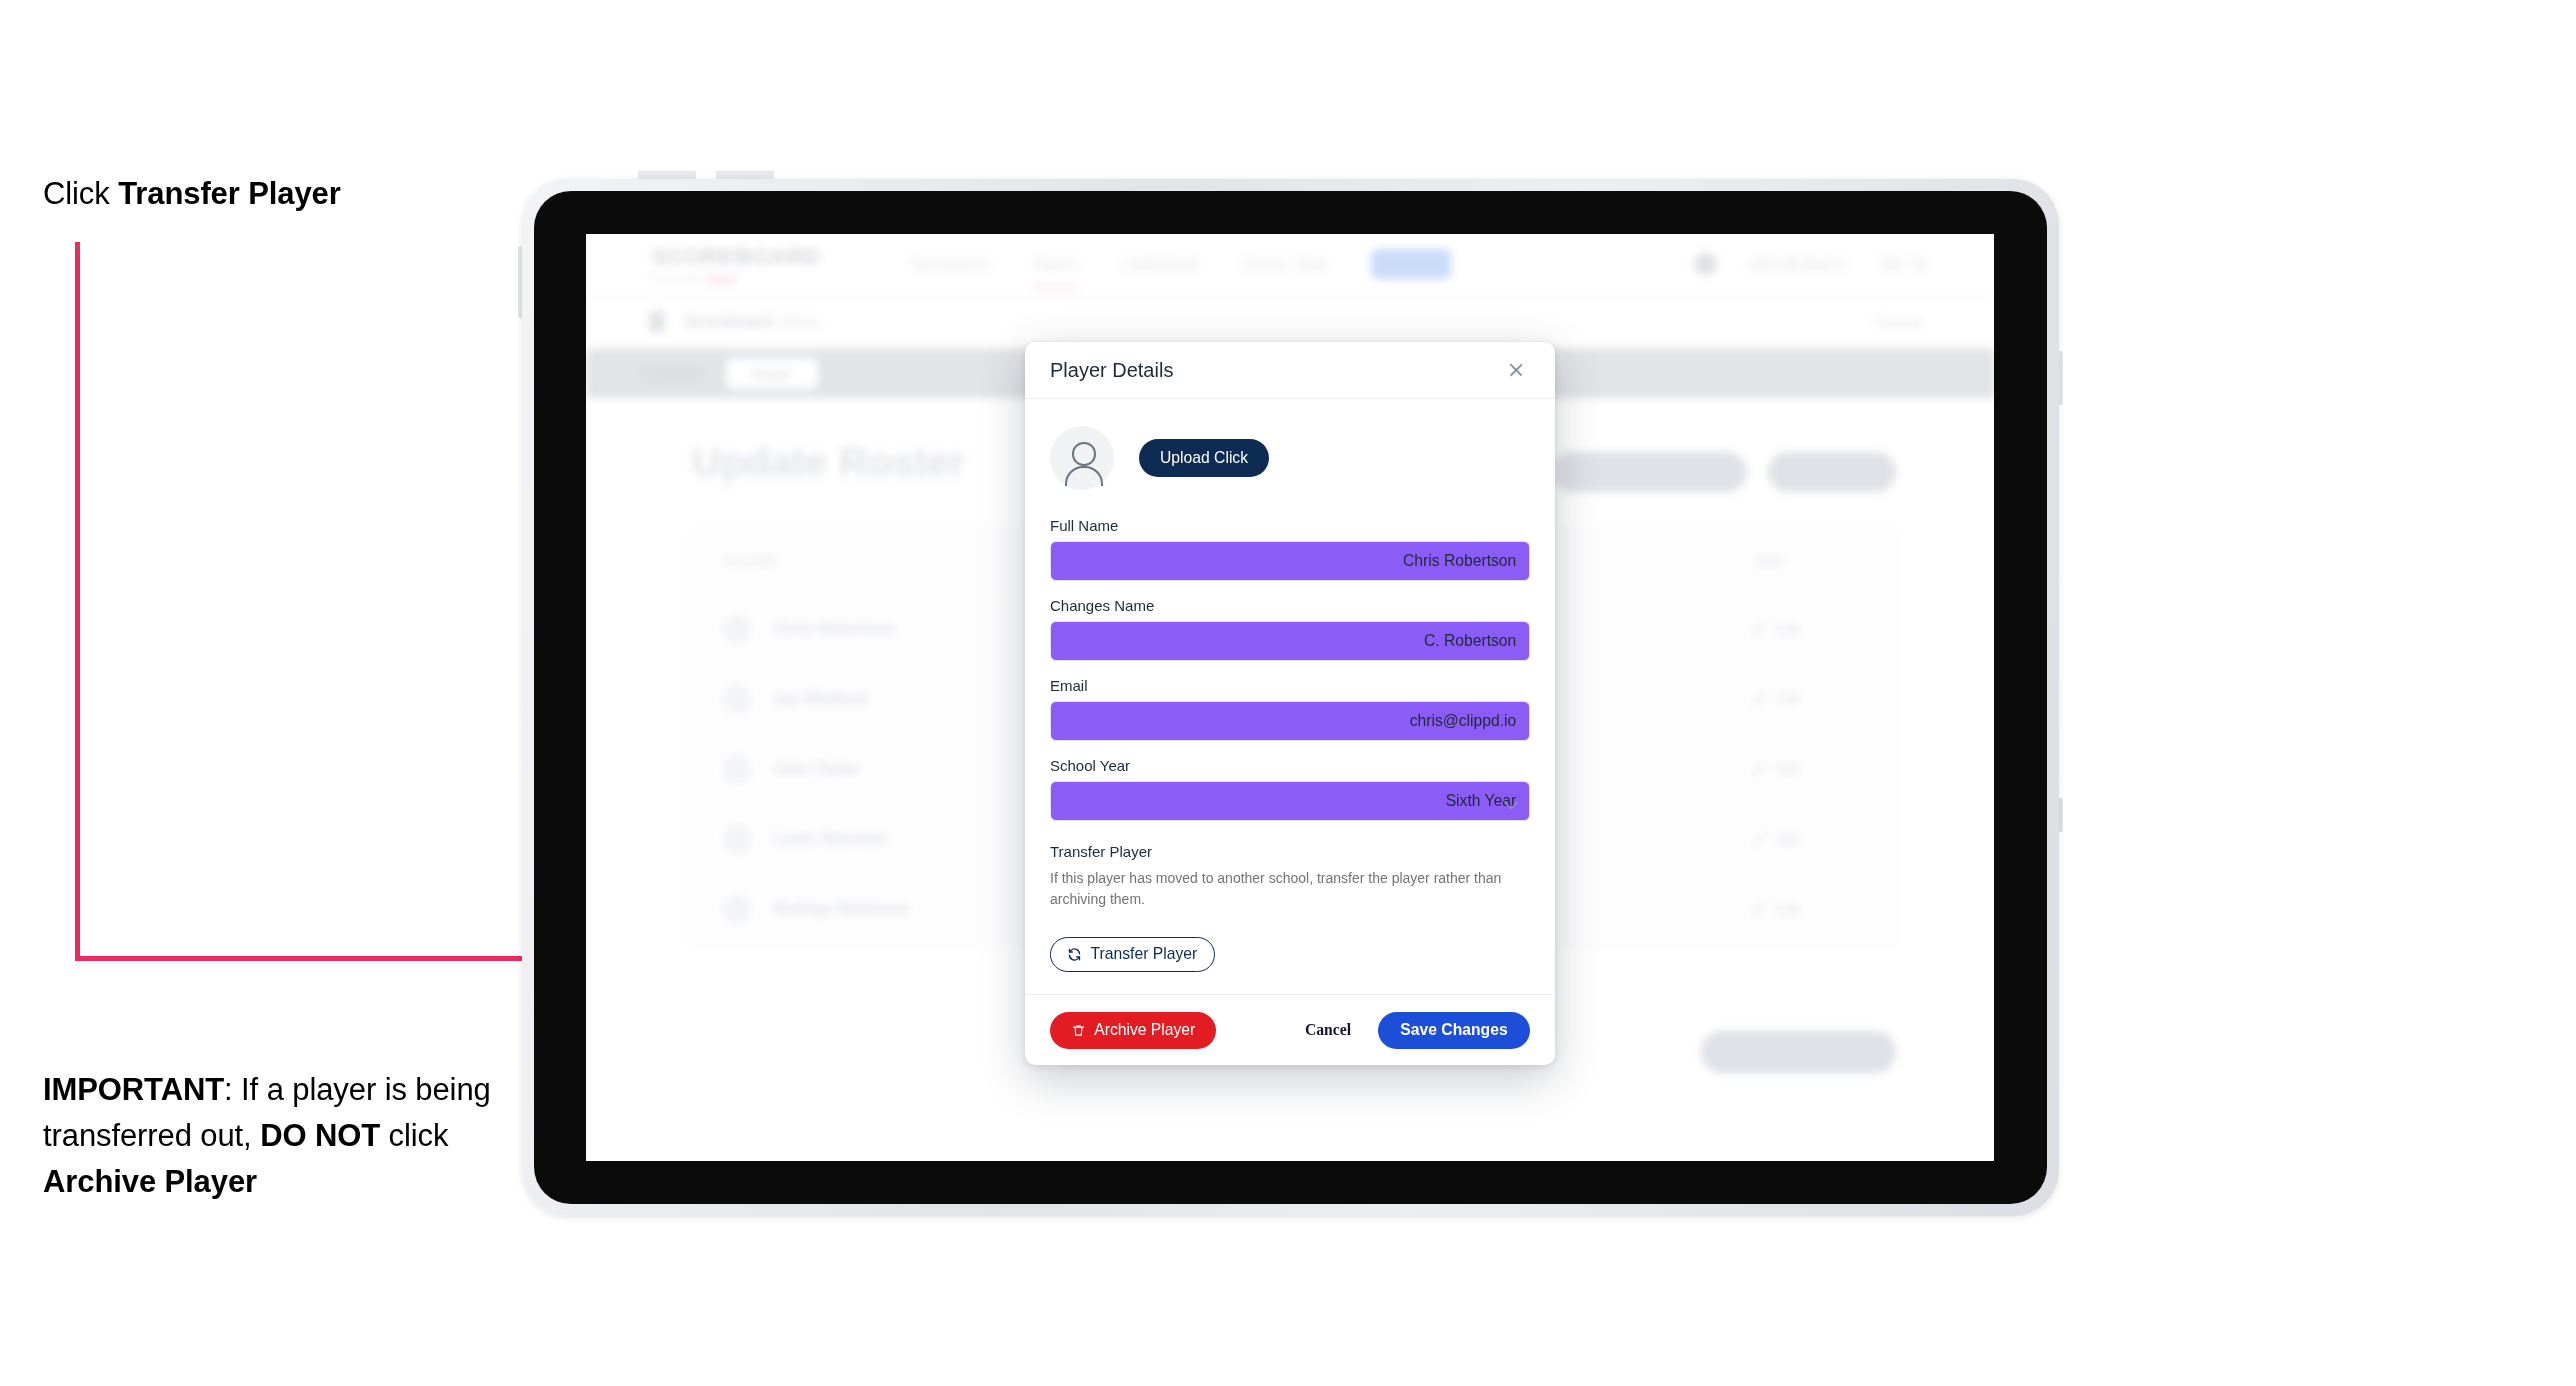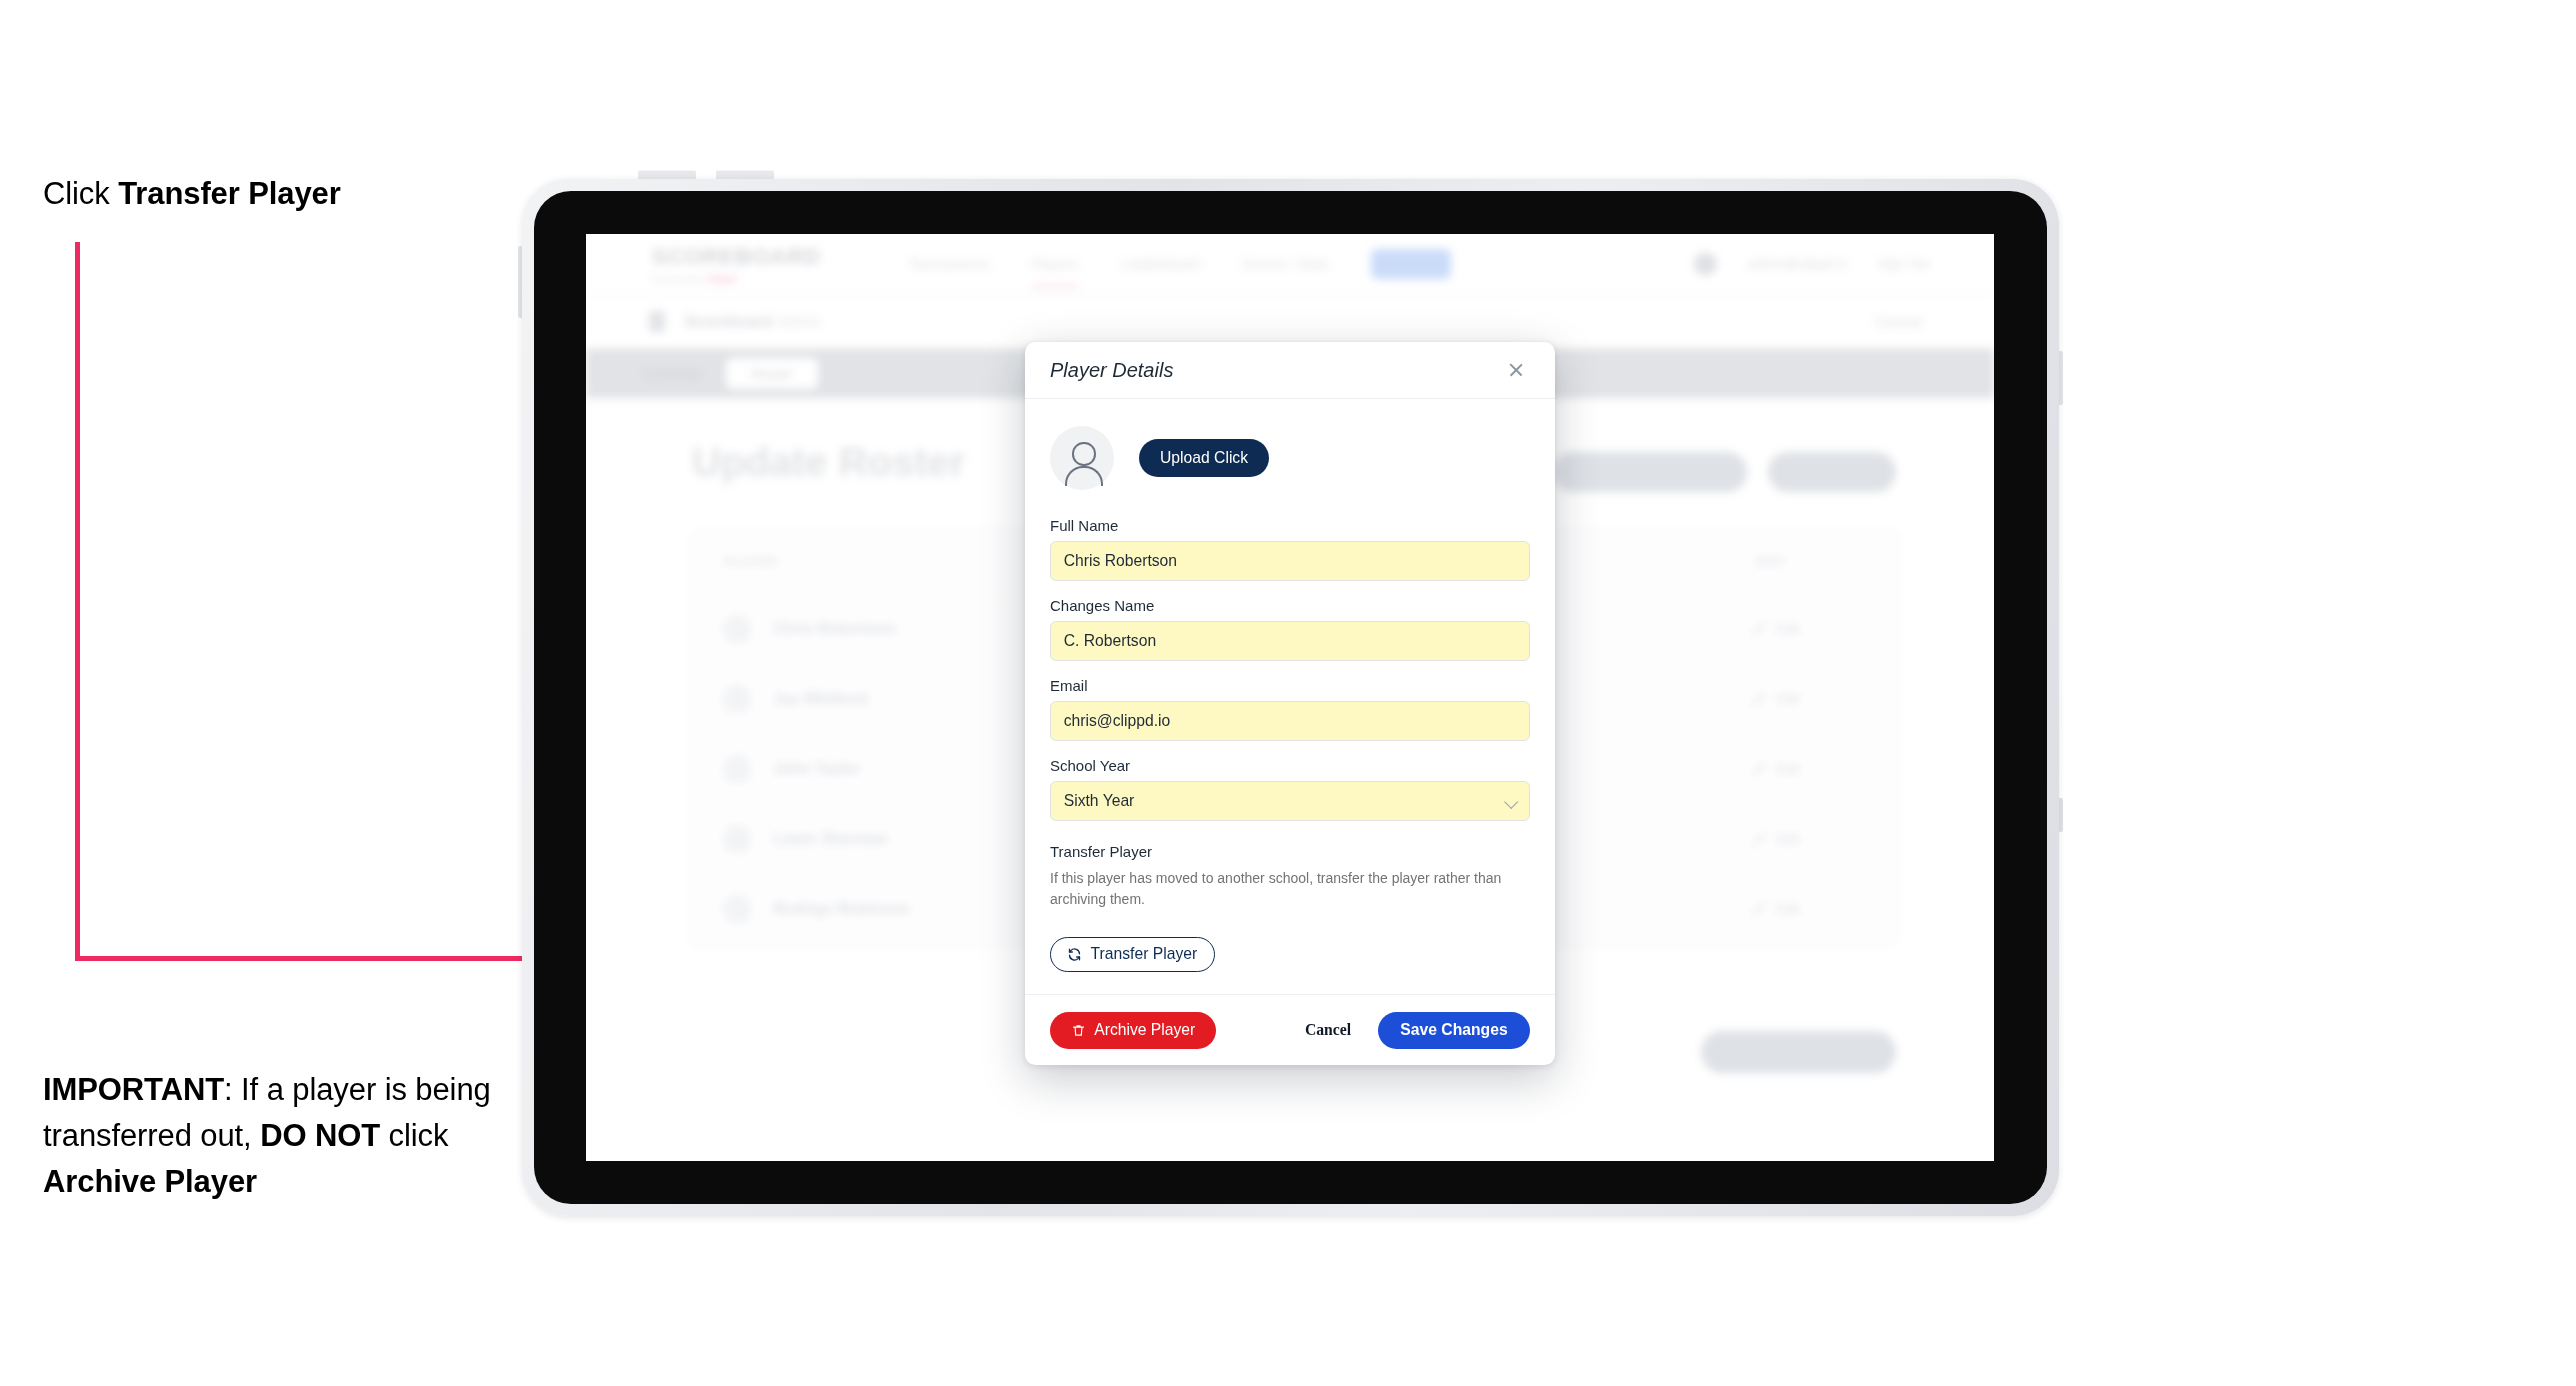--- a/index.html
+++ b/index.html
@@ -166,21 +166,20 @@
   .modal {
     position: absolute; left: 1025px; top: 342px;
     width: 530px; background:#fff;
     border-radius: 10.4px;
     box-shadow: 0 13.4px 45px rgba(15,23,42,0.22), 0 1.5px 6px rgba(15,23,42,0.10);
     overflow: hidden;
   }
   .modal-header {
     height: 57px; display:flex; align-items:center; padding: 0 25px;
     border-bottom: 0.7px solid #eceef1;
-    font-style: italic;
   }
   .modal-title { font-size: 20px; color:#1f2a37; font-weight: 500; }
   .modal-close {
     margin-left:auto; width: 27px; height: 27px; position:relative; cursor:pointer;
   }
   .modal-close:before, .modal-close:after {
     content:""; position:absolute; left:5.2px; top:12.7px; width:16.4px; height:1.5px;
     background:#8e959e;
   }
   .modal-close:before { transform: rotate(45deg); }
@@ -205,21 +204,21 @@
     background:#0e2c53; color:#fff; border:none; border-radius:745px;
     padding: 9.7px 21px; font-size: 15.7px; font-family: inherit; cursor:pointer;
     font-weight:400;
   }
 
   .field { margin-bottom: 16.4px; }
   .field-label { font-size: 15px; color:#1f2a37; margin-bottom: 6.7px; display:block; }
   .field-input {
     width: 100%; height: 40px; border:0.7px solid #dfe3e8; border-radius: 6px;
     padding: 0 12.7px; font-size: 15.7px; color:#1f2a37;
-    font-family: inherit; background:#fef9c3; outline:none;
+    font-family: inherit; background:#8b5cf6; outline:none;text-align:right;
   }
   .select-wrap { position: relative; }
   .select-wrap .chev {
     position:absolute; right:13.4px; top: 15.7px; width: 10.4px; height: 10.4px;
     border-right: 1.5px solid #9aa1ab; border-bottom: 1.5px solid #9aa1ab;
     transform: rotate(45deg); pointer-events:none;
   }
 
   .transfer-block { margin-top: 22.4px; }
   .transfer-title { font-size: 15px; color:#1f2a37; font-weight: 400; margin-bottom: 7.5px; }

